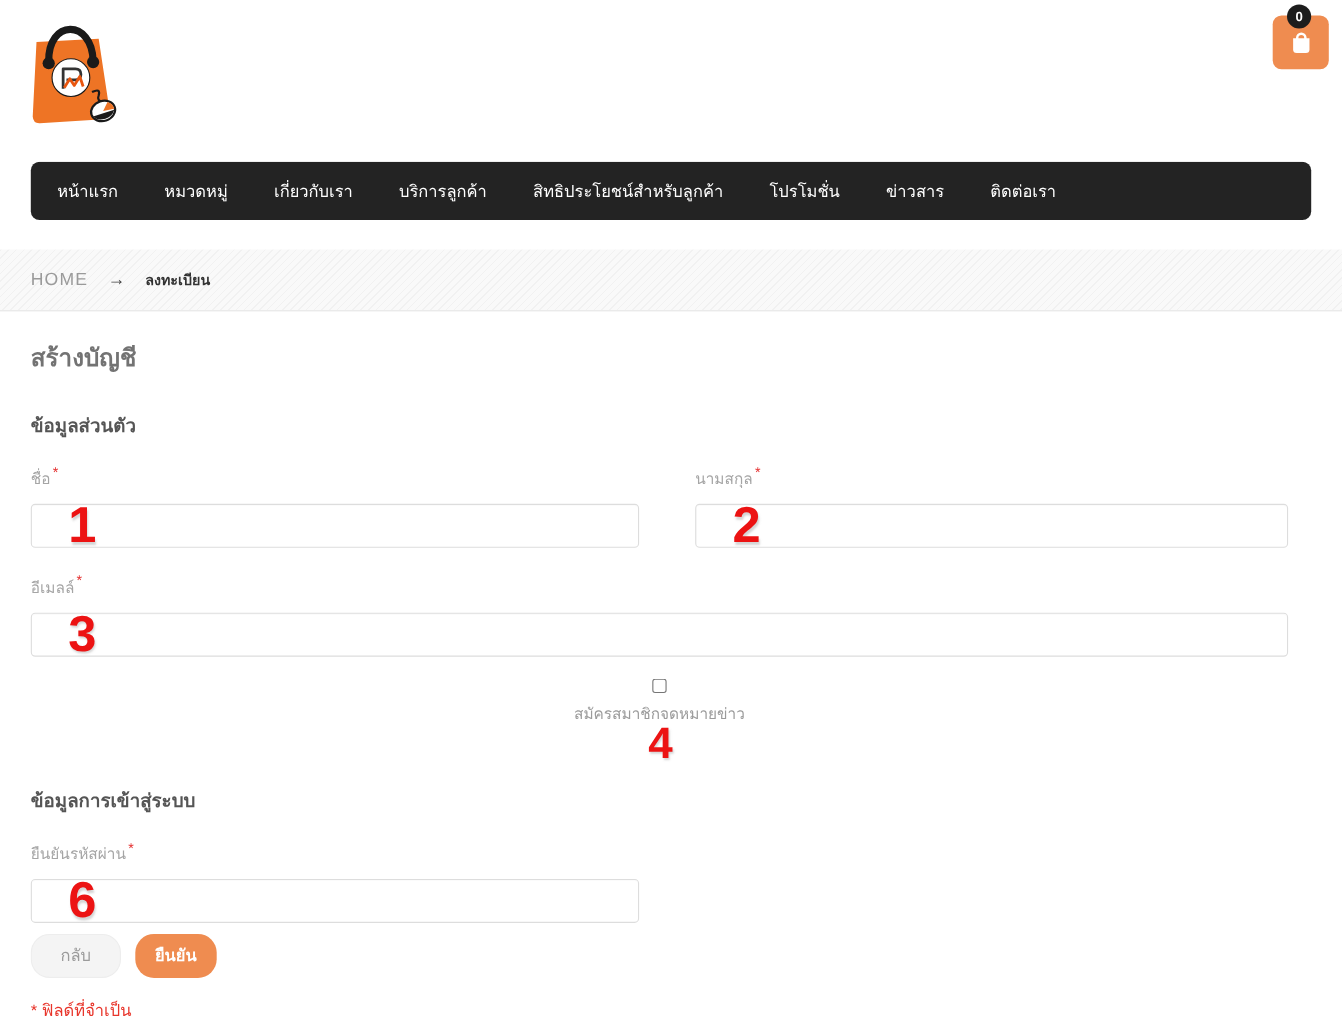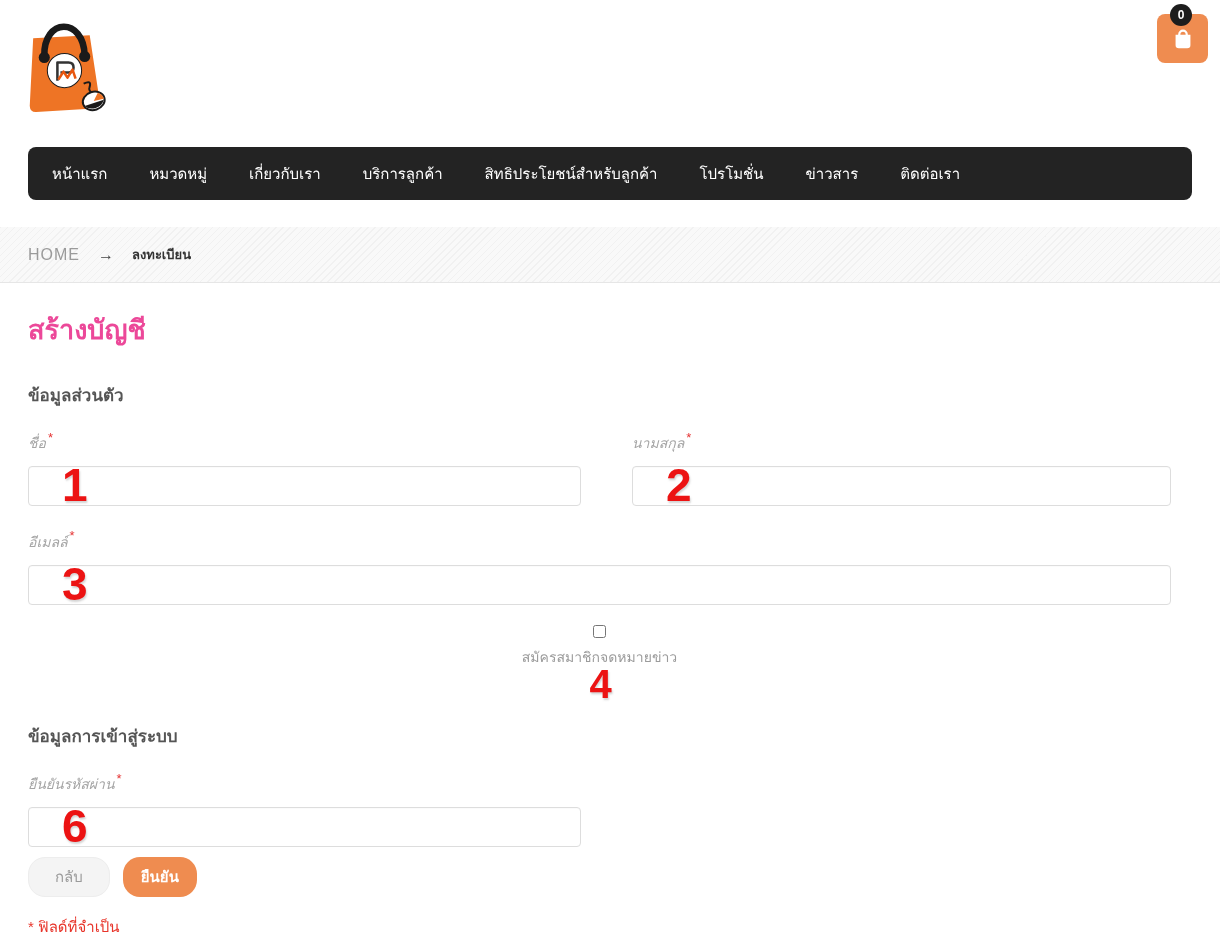--- a/index.html
+++ b/index.html
@@ -36,27 +36,27 @@
     background: #f7f7f7;
     background-image: repeating-linear-gradient(135deg, #f1f1f1 0px, #f1f1f1 1px, #f9f9f9 1px, #f9f9f9 5px);
     border-bottom: 1px solid #e6e6e6;
     display: flex; align-items: center; padding: 0 28px; gap: 18px; }
   .crumb-home { color: #9a9a9a; font-size: 16px; letter-spacing: 1px; cursor: pointer; }
   .crumb-arrow { color: #444; font-size: 16px; }
   .crumb-current { color: #333; font-size: 13px; font-weight: bold; }
 
   
   .main { padding: 0 28px; }
-  .page-title { margin-top: 25px; font-size: 27px; font-weight: 600; color: #ec4899; }
+  .page-title { margin-top: 25px; font-size: 22px; font-weight: 600; color: #737373; }
   .section-heading { margin-top: 30px; font-size: 17px; font-weight: bold; color: #555; }
 
   .form { width: 1143px; }
   .row2 { display: grid; grid-template-columns: 553px 1fr; column-gap: 51px; }
   .field { margin-top: 22px; }
-  .field-label { font-size: 14px; color: #a5a5a5; display: inline-block; font-style: italic; }
+  .field-label { font-size: 14px; color: #a5a5a5; display: inline-block; }
   .req { color: #e53333; font-size: 13px; vertical-align: super; margin-left: 2px; }
   .input-wrap { position: relative; margin-top: 12px; }
   .text-input { width: 100%; height: 40px; border: 1px solid #ddd; border-radius: 4px;
     background: #fff; padding: 0 12px; font-size: 15px; color: #333; outline: none;
     font-family: "Liberation Sans", sans-serif; box-shadow: 0 1px 1px rgba(0,0,0,0.02) inset; }
 
   .som { position: absolute; left: 34px; top: 50%; transform: translateY(-52%);
     font-size: 46px; font-weight: bold; color: #ec1313; line-height: 1;
     text-shadow: 1px 2px 2px rgba(160,160,160,0.45); pointer-events: none; }
 

